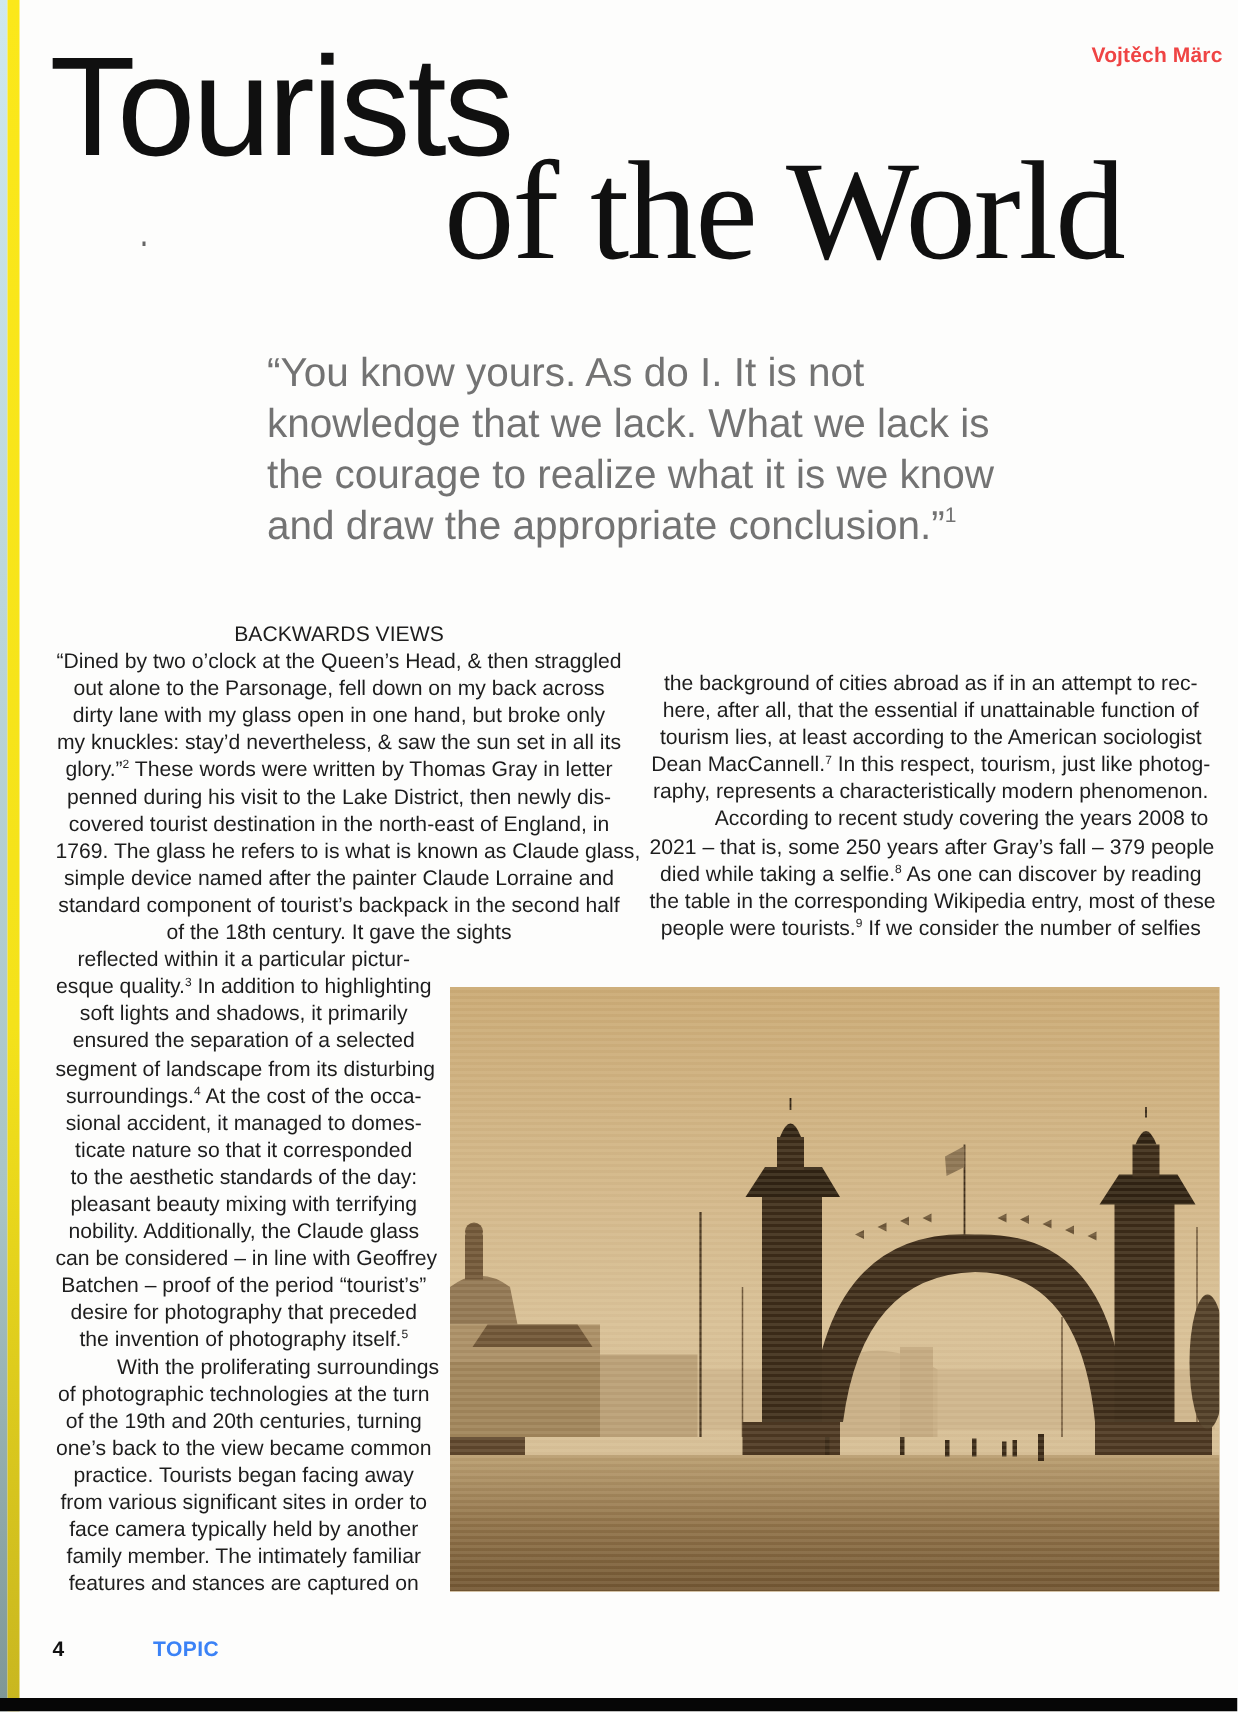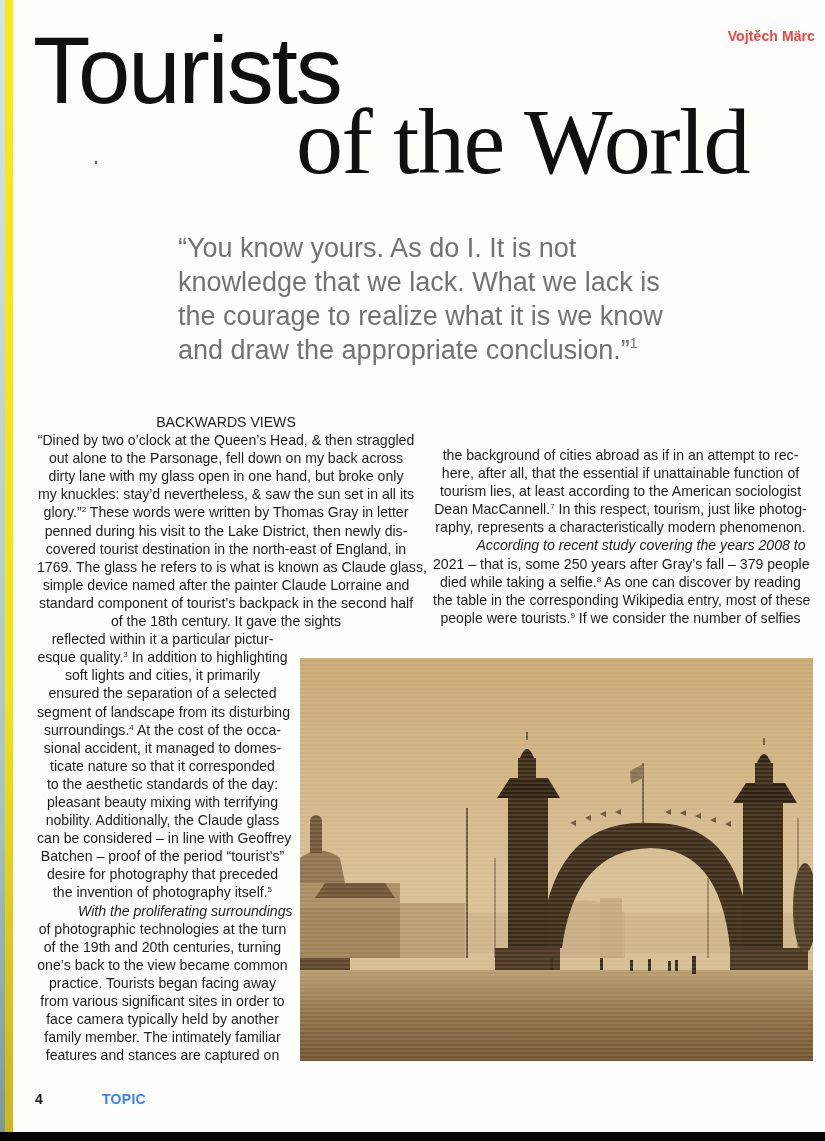--- a/index.html
+++ b/index.html
@@ -37,21 +37,21 @@
     .quote {
       position: absolute; left: 178px; top: 231px; width: 600px;
       font-size: 27px; line-height: 34px; color: #737373;
     }
     .quote .line { display: block; white-space: nowrap; }
     .quote sup { font-size: 14px; vertical-align: 11px; line-height: 0; }
     .col {
       position: absolute; font-size: 14.1px; line-height: 18.1px; color: #1d1d1d;
     }
     .col .ln { display: block; white-space: nowrap; height: 18.1px; text-align: center; }
-    .col .indent { padding-left: 41px; font-style: italic; }
+    .col .indent { padding-left: 41px; }
     .col sup { font-size: 8px; vertical-align: 5px; line-height: 0; }
     .col-left { left: 37px; top: 413px; width: 378px; }
     .col-left .narrow { width: 251px; }
     .col-right { left: 433px; top: 435px; width: 375px; margin-top: 11px; }
     .photo {
       position: absolute; left: 300px; top: 658px; width: 513px; height: 403px;
       overflow: hidden; background: #c9ab78;
     }
     .photo svg { display: block; width: 100%; height: 100%; }
     .footer-num {
@@ -91,21 +91,21 @@
       <span class="ln"><span>penned during his visit to the Lake District, then newly dis-</span></span>
       <span class="ln"><span>covered tourist destination in the north-east of England, in</span></span>
       <span class="ln"><span>1769. The glass he refers to is what is known as Claude glass,</span></span>
       <span class="ln"><span>simple device named after the painter Claude Lorraine and</span></span>
       <span class="ln"><span>standard component of tourist’s backpack in the second half</span></span>
       <span class="ln"><span>of the 18th century. It gave the sights</span></span>
     </div>
   <div id="left-narrow" class="narrow">
       <span class="ln"><span>reflected within it a particular pictur-</span></span>
       <span class="ln"><span>esque quality.</span><sup>3</sup><span> In addition to highlighting</span></span>
-      <span class="ln"><span>soft lights and cities, it primarily</span></span>
+      <span class="ln"><span>soft lights and shadows, it primarily</span></span>
       <span class="ln"><span>ensured the separation of a selected</span></span>
       <span class="ln"><span>segment of landscape from its disturbing</span></span>
       <span class="ln"><span>surroundings.</span><sup>4</sup><span> At the cost of the occa-</span></span>
       <span class="ln"><span>sional accident, it managed to domes-</span></span>
       <span class="ln"><span>ticate nature so that it corresponded</span></span>
       <span class="ln"><span>to the aesthetic standards of the day:</span></span>
       <span class="ln"><span>pleasant beauty mixing with terrifying</span></span>
       <span class="ln"><span>nobility. Additionally, the Claude glass</span></span>
       <span class="ln"><span>can be considered – in line with Geoffrey</span></span>
       <span class="ln"><span>Batchen – proof of the period “tourist’s”</span></span>

